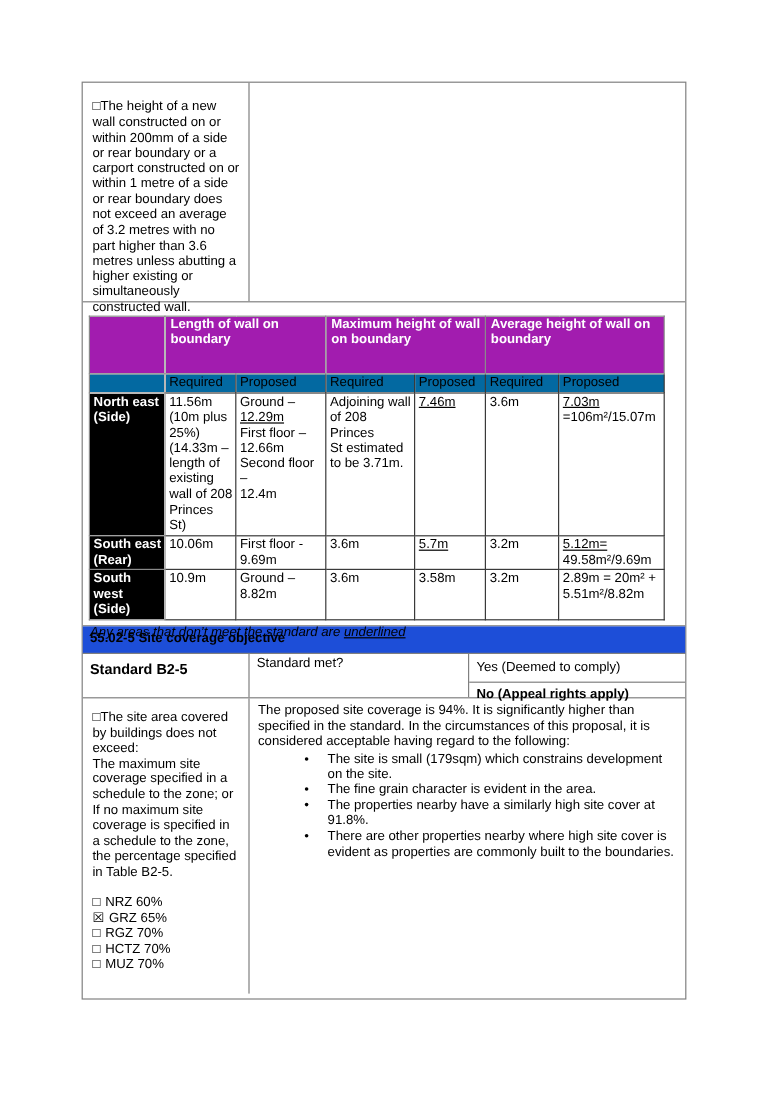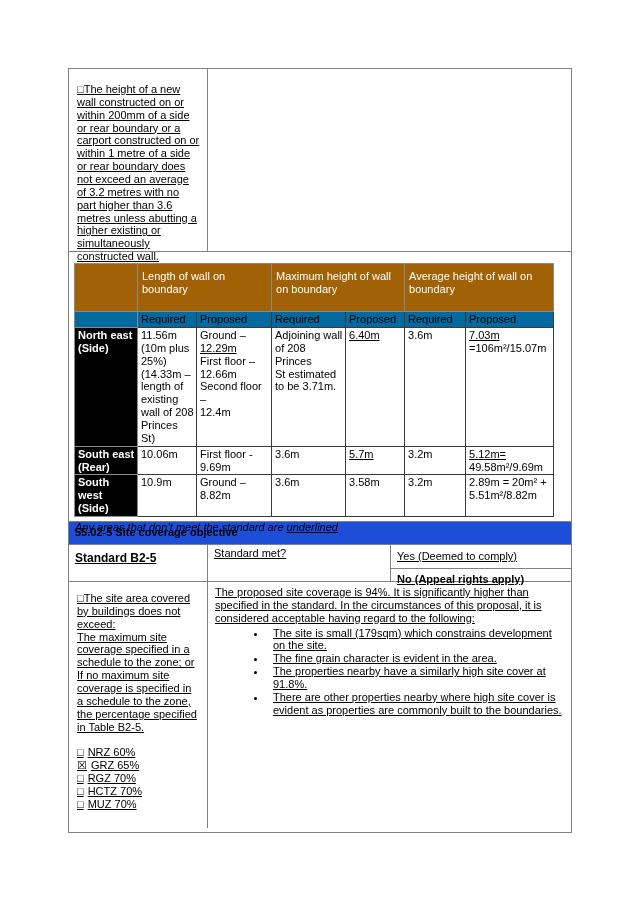--- a/index.html
+++ b/index.html
@@ -16,21 +16,21 @@
   .page { position: absolute; left: 0; top: 0; width: 638px; height: 912px; background: #fff; }
 
   .outer {
     position: absolute; left: 68px; top: 68px;
     width: 504px; height: 765px;
     border: 1px solid #808080;
     background: #fff;
   }
   .orow { display: flex; border-bottom: 1px solid #808080; }
   .orow:last-child { border-bottom: none; }
-  .ocell { vertical-align: top; text-decoration: underline; }
+  .ocell { vertical-align: top; }
   .ocell.divider { border-right: 1px solid #808080; }
 
   .r1 { height: 183px; }
   .r1 .left { width: 139px; padding: 14px 7px 2px 8px; }
   .r1 .right { flex: 1; }
 
   .r2 { height: 259px; display: block; }
 
   .r3 { height: 23px; background: #1d4ed8; display: block; }
   .r3 .band-text { font-weight: bold; padding: 4px 6px; }
@@ -62,23 +62,23 @@
     border: 1px solid #3a3a3a;
     vertical-align: top;
     padding: 1px 2px 1px 3px;
     overflow: hidden;
   }
   table.wall td.blk {
     background: #000; color: #fff; font-weight: bold;
     border-color: #8a8a8a;
   }
   table.wall tr.h1 td {
-    background: #a16207; color: #fff; font-weight: normal;
+    background: #a21caf; color: #fff; font-weight: bold;
     border-color: #8a8a8a;
-    padding: 6px 2px 2px 4px;
+    padding: 0 2px 2px 4px;
   }
   table.wall tr.h2 td { background: #0369a1; font-weight: normal; }
   .u { text-decoration: underline; }
 
   .note { font-style: italic; margin: 4px 0 0 6px; }
 
   .intro { margin-bottom: 2px; }
   ul.bullets { margin: 1px 0 0 0; padding-left: 52px; }
   ul.bullets li { padding-left: 6px; }
 </style>
@@ -142,21 +142,21 @@
                 <div>Second floor –</div>
                 <div>12.4m</div>
               </td>
           <td>
                 <div>Adjoining wall</div>
                 <div>of 208 Princes</div>
                 <div>St estimated</div>
                 <div>to be 3.71m.</div>
               </td>
           <td>
-                <div class="u">6.40m</div>
+                <div class="u">7.46m</div>
               </td>
           <td>
                 <div>3.6m</div>
               </td>
           <td>
                 <div class="u">7.03m</div>
                 <div>=106m²/15.07m</div>
               </td>
         </tr>
         <tr>

